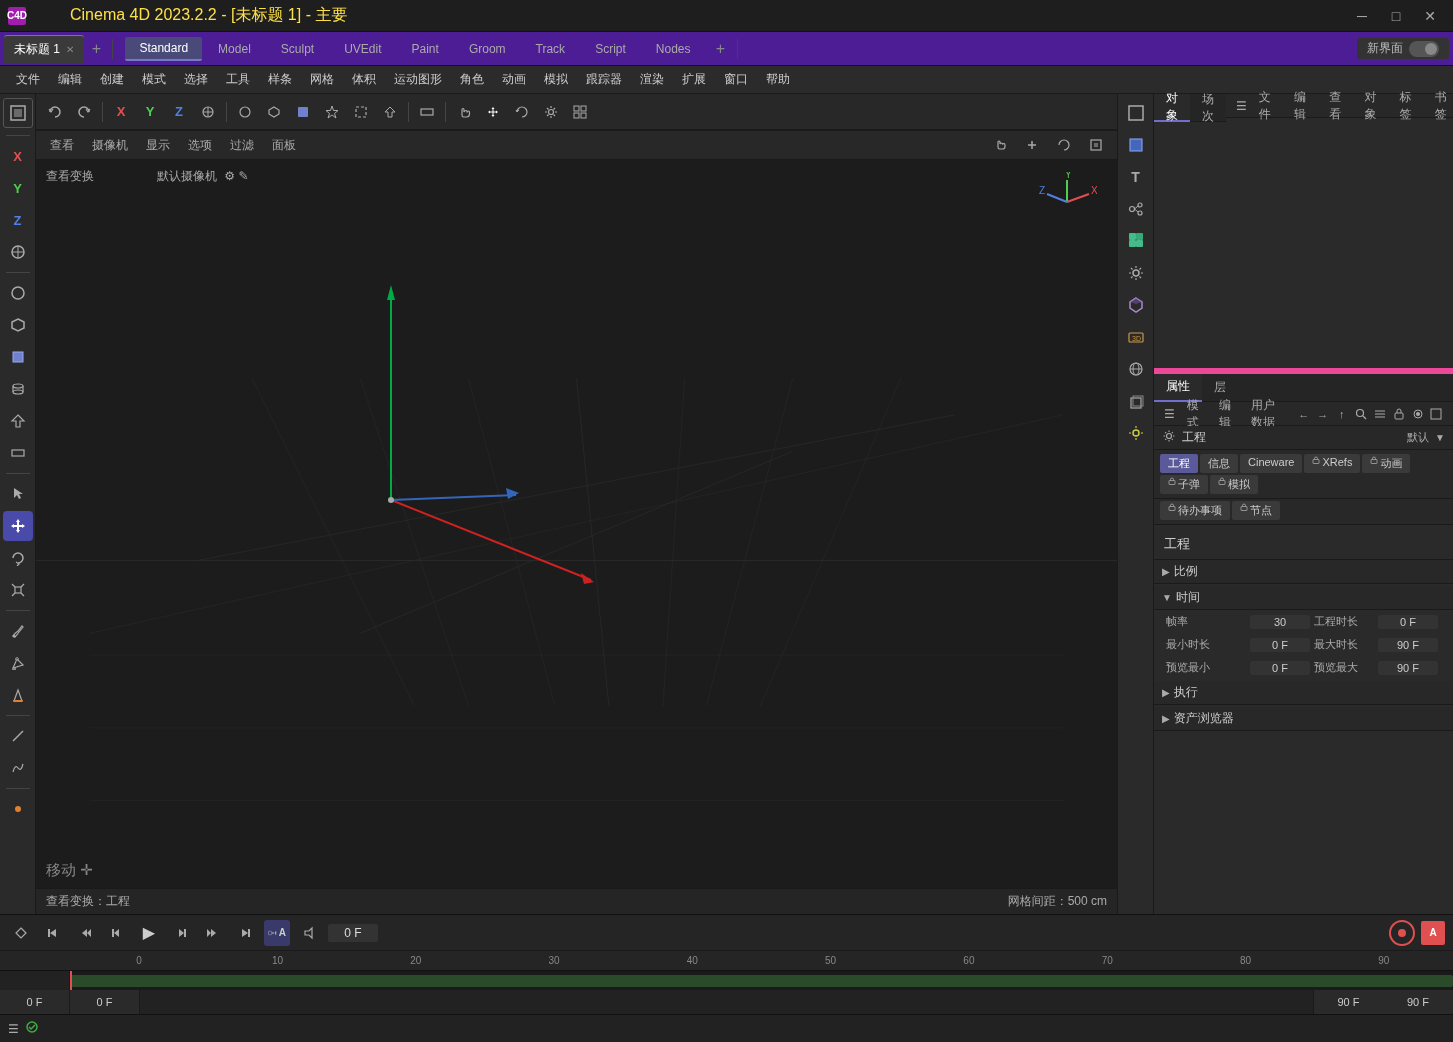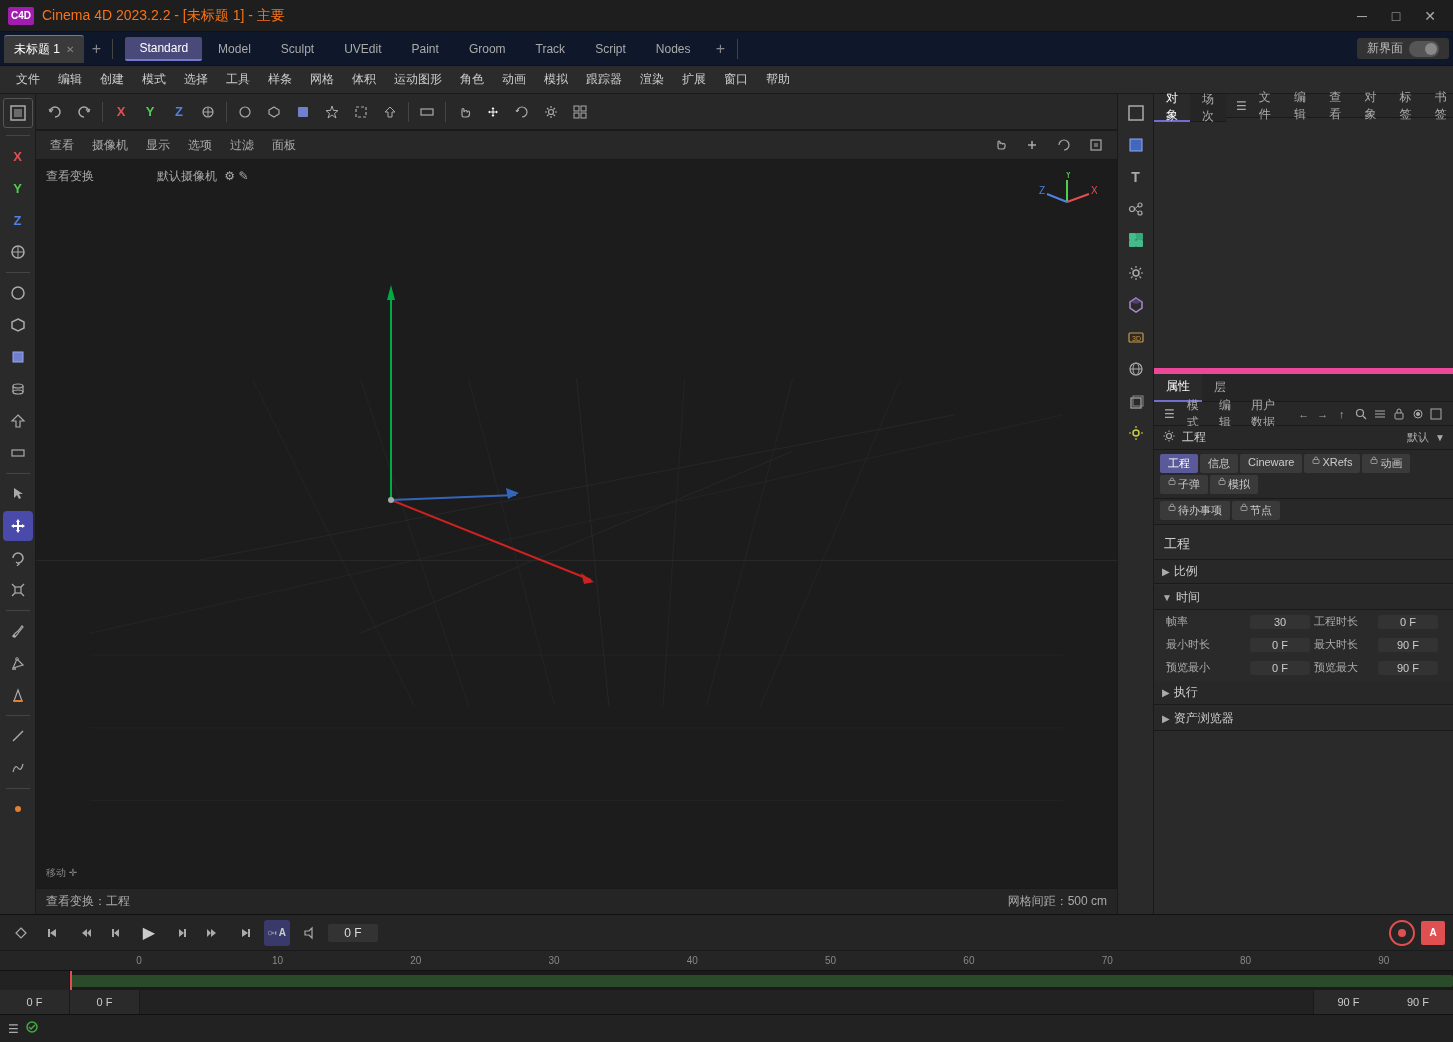--- a/index.html
+++ b/index.html
@@ -1,26 +1,26 @@
 <!DOCTYPE html>
 <html><head>
   <meta charset="utf-8">
   <style>
     * { margin: 0; padding: 0; box-sizing: border-box; }
     body { width: 1453px; height: 1042px; background: #2b2b2b; font-family: 'Microsoft YaHei', 'SimHei', sans-serif; font-size: 12px; color: #ccc; overflow: hidden; }
 
     
     #titlebar { height: 32px; background: #1e1e1e; display: flex; align-items: center; padding: 0 8px; gap: 8px; border-bottom: 1px solid #111; }
-    #titlebar .app-icon { width: 26px; height: 18px; background: #a21caf; border-radius: 2px; display: flex; align-items: center; justify-content: center; color: #fff; font-size: 10px; font-weight: bold; flex-shrink: 0; }
-    #titlebar .title-text { color: #f97316; font-size: 14px; flex: 1; }
+    #titlebar .app-icon { width: 18px; height: 18px; background: #a21caf; border-radius: 2px; display: flex; align-items: center; justify-content: center; color: #fff; font-size: 10px; font-weight: bold; flex-shrink: 0; }
+    #titlebar .title-text { color: #fde047; font-size: 16px; flex: 1; margin-left: 36px; }
     #titlebar .win-controls { display: flex; gap: 4px; margin-left: auto; }
     #titlebar .win-btn { width: 30px; height: 20px; display: flex; align-items: center; justify-content: center; cursor: pointer; color: #aaa; font-size: 14px; border-radius: 2px; }
 
     
-    #tabbar { height: 34px; background: #0f172a; display: flex; align-items: center; padding: 0 4px; border-bottom: 1px solid #111; }
+    #tabbar { height: 34px; background: #4c1d95; display: flex; align-items: center; padding: 0 4px; border-bottom: 1px solid #111; }
     .tab-item { height: 28px; padding: 0 10px; display: flex; align-items: center; gap: 4px; color: #aaa; cursor: pointer; border-radius: 3px 3px 0 0; font-size: 12px; white-space: nowrap; }
     .tab-item.active { background: #3a3a3a; color: #fff; border-top: 1px solid #7070cc; }
     .tab-item .tab-close { color: #888; font-size: 10px; margin-left: 2px; }
     .tab-add { width: 24px; height: 24px; display: flex; align-items: center; justify-content: center; color: #888; cursor: pointer; font-size: 16px; }
     .tab-divider { width: 1px; height: 20px; background: #444; margin: 0 4px; }
     .layout-tabs { display: flex; gap: 2px; margin-left: 8px; }
     .layout-tab { padding: 2px 14px; height: 24px; display: flex; align-items: center; color: #aaa; cursor: pointer; font-size: 12px; border-radius: 2px; }
     .layout-tab.active { background: #4a4a7a; color: #fff; border-bottom: 2px solid #7777cc; }
     .new-interface-btn { margin-left: auto; padding: 2px 10px; background: #333; color: #bbb; border-radius: 3px; cursor: pointer; font-size: 12px; display: flex; align-items: center; gap: 6px; }
     .toggle-switch { width: 30px; height: 16px; background: #555; border-radius: 8px; position: relative; cursor: pointer; }
@@ -102,21 +102,21 @@
     .props-subtabs { display: flex; flex-wrap: wrap; padding: 4px 6px; gap: 2px; background: #282828; border-bottom: 1px solid #1a1a1a; }
     .props-subtab { padding: 2px 8px; background: #3a3a3a; color: #ccc; font-size: 11px; border-radius: 2px; cursor: pointer; }
     .props-subtab.active { background: #5a5a9a; color: #fff; }
     .props-subtab.lock { display: flex; align-items: flex-start; gap: 2px; }
 
     
     #tl-bottom-row { height: 24px; background: #222; display: flex; align-items: center; }
     .tl-timecode-cell { width: 70px; display: flex; align-items: center; justify-content: center; background: #2a2a2a; color: #ccc; font-size: 11px; border-right: 1px solid #1a1a1a; height: 100%; }
 
     
-    .move-indicator { position: absolute; bottom: 8px; left: 10px; color: #888; font-size: 10px; }
+    .move-indicator { position: absolute; bottom: 8px; left: 10px; color: #888; font-size: 15px; }
 
     svg.grid-svg { position: absolute; top: 0; left: 0; width: 100%; height: 100%; }
 
     
     ::-webkit-scrollbar { width: 6px; height: 6px; }
     ::-webkit-scrollbar-track { background: #222; }
     ::-webkit-scrollbar-thumb { background: #555; border-radius: 3px; }
 
     
     .active-tool { background: #4a4aaa !important; border-radius: 4px; }

